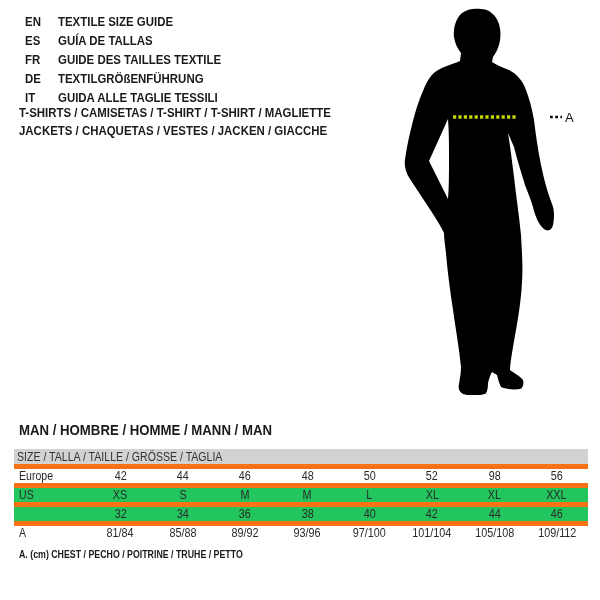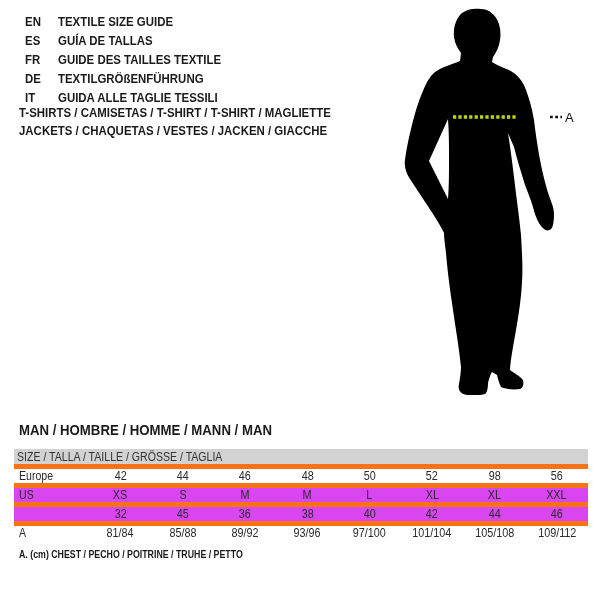--- a/index.html
+++ b/index.html
@@ -23,21 +23,21 @@
 
   .section-title{position:absolute;left:19px;top:421px;font-size:15px;font-weight:700;}
 
   .size-table{
     position:absolute;left:14px;top:449px;width:574px;height:84px;
     display:flex;flex-direction:column;font-size:12px;color:#2a2a2a;
   }
   .t-header{flex:0 0 15px;background:#d2d2d2;display:flex;align-items:flex-end;
     padding-left:3px;box-sizing:border-box;color:#333;}
   .t-row{flex:1;display:flex;align-items:center;border-top:5px solid #f97316;box-sizing:border-box;}
-  .t-row.stripe{background:#d946ef;}
+  .t-row.stripe{background:#22c55e;}
   .t-label{width:75px;padding-left:5px;box-sizing:border-box;}
   .t-cell{flex:1;text-align:center;}
 
   .footnote{position:absolute;left:19px;top:549px;font-size:10px;font-weight:700;}
 </style>
 </head>
 <body>
 
 <div class="lang-block">
   <div class="lang-row">
@@ -122,21 +122,21 @@
     <span class="t-cell"><span class="cxc">M</span></span>
     <span class="t-cell"><span class="cxc">L</span></span>
     <span class="t-cell"><span class="cxc">XL</span></span>
     <span class="t-cell"><span class="cxc">XL</span></span>
     <span class="t-cell"><span class="cxc">XXL</span></span>
   </div>
 
   <div class="t-row stripe">
     <span class="t-label"><span class="cx"></span></span>
     <span class="t-cell"><span class="cxc">32</span></span>
-    <span class="t-cell"><span class="cxc">45</span></span>
+    <span class="t-cell"><span class="cxc">34</span></span>
     <span class="t-cell"><span class="cxc">36</span></span>
     <span class="t-cell"><span class="cxc">38</span></span>
     <span class="t-cell"><span class="cxc">40</span></span>
     <span class="t-cell"><span class="cxc">42</span></span>
     <span class="t-cell"><span class="cxc">44</span></span>
     <span class="t-cell"><span class="cxc">46</span></span>
   </div>
 
   <div class="t-row">
     <span class="t-label"><span class="cx">A</span></span>

